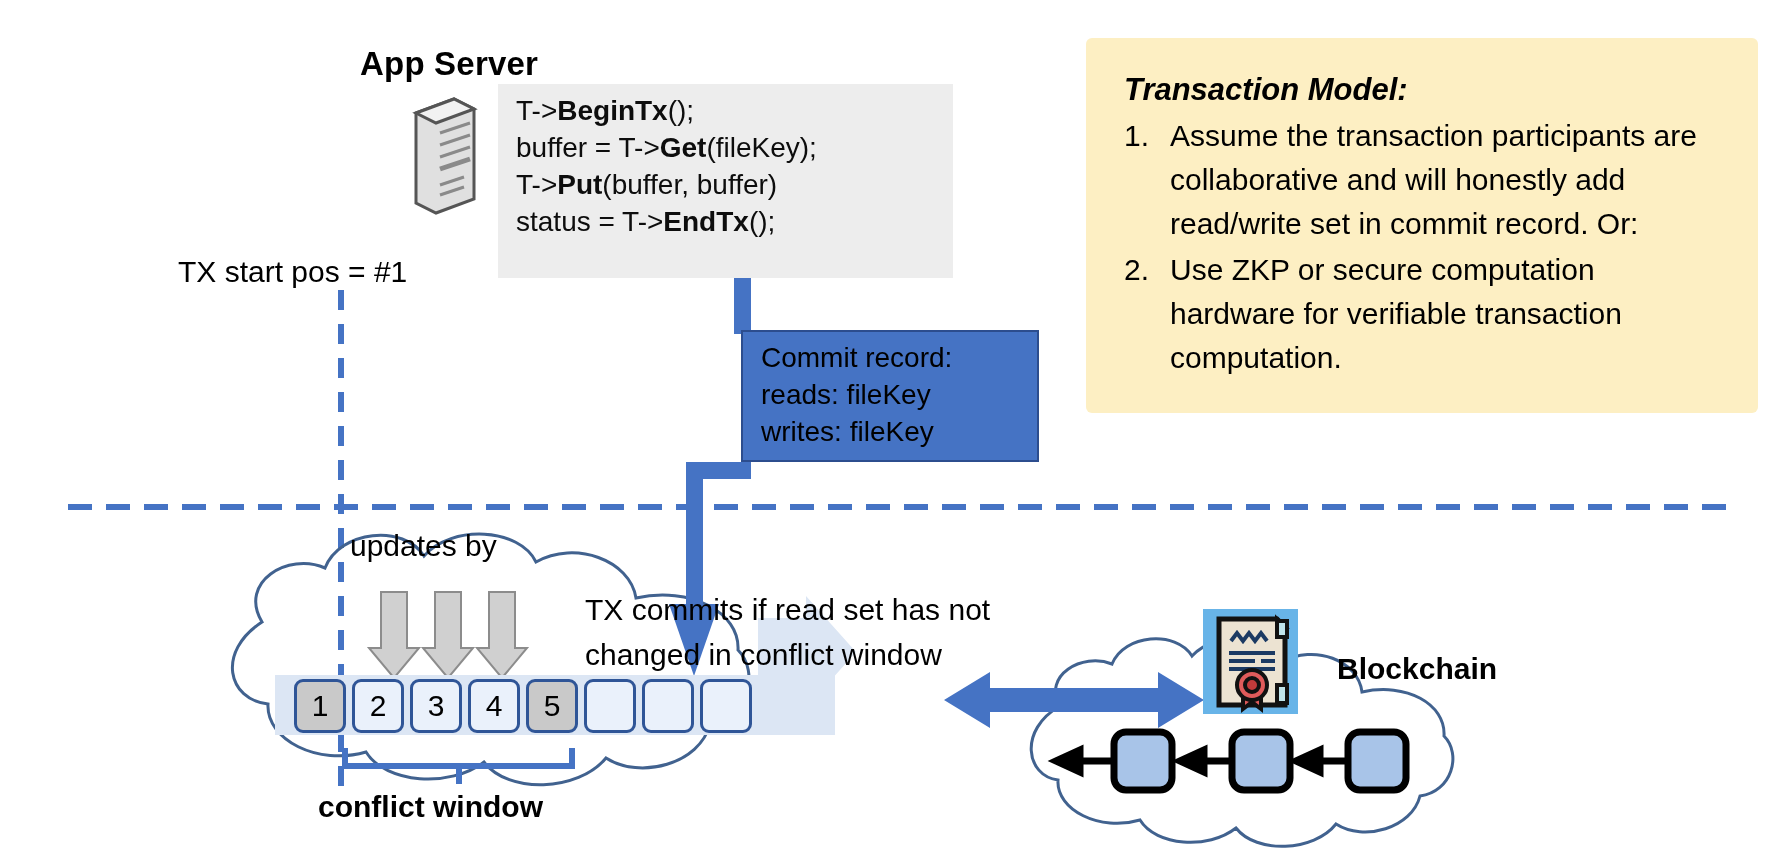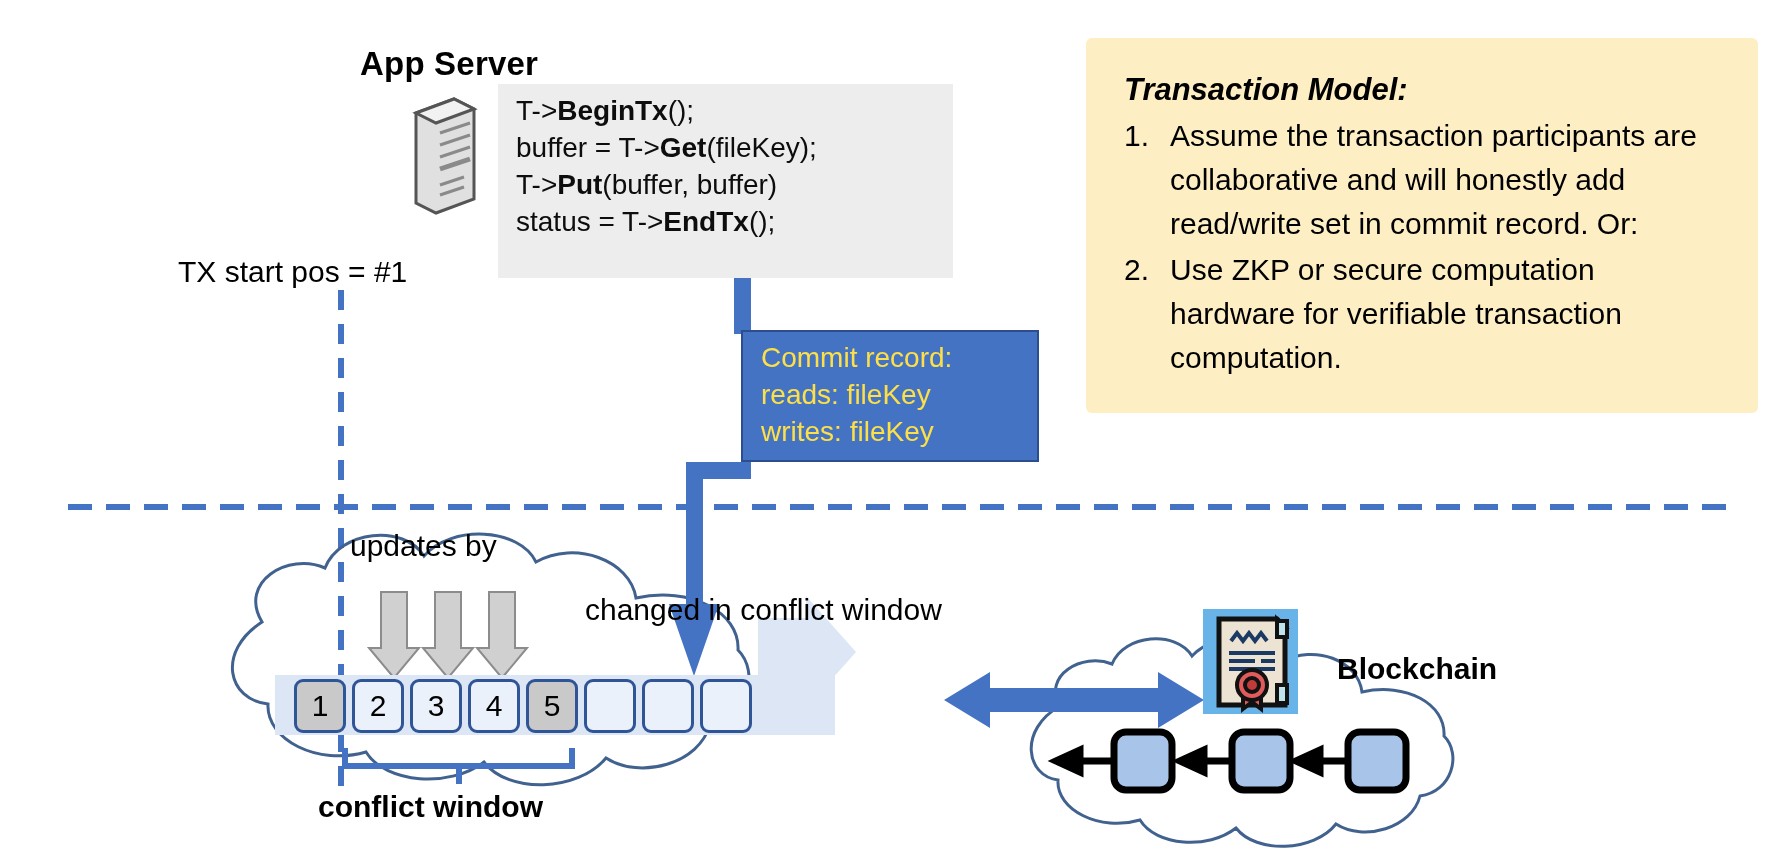--- a/index.html
+++ b/index.html
@@ -8,21 +8,21 @@
   .abs{position:absolute;}
   
   #app-server-title{left:360px;top:45px;font-size:33px;font-weight:bold;letter-spacing:.2px;}
   
   #code-panel{left:498px;top:84px;width:455px;height:194px;background:#ededed;}
   #code-lines{left:516px;top:92px;width:440px;font-size:28px;line-height:37px;color:#0d0d0d;}
   #code-lines .ln{white-space:pre;}
   #code-lines b{font-weight:bold;text-align:right;}
   
   #commit-box{left:741px;top:330px;width:298px;height:132px;background:#4573c4;
-              border:2px solid #2c4d8e;color:#fde047;font-size:28px;line-height:37px;
+              border:2px solid #2c4d8e;color:#000000;font-size:28px;line-height:37px;
               box-sizing:border-box;padding:7px 0 0 18px;}
   
   #model-panel{left:1086px;top:38px;width:672px;height:375px;background:#fdefc3;
                border-radius:6px;box-sizing:border-box;padding:34px 34px 0 38px;}
   #model-title{font-size:31px;font-style:italic;font-weight:bold;margin-bottom:6px;}
   .model-item{display:flex;font-size:30px;line-height:44px;margin-top:2px;}
   .model-num{width:46px;flex:none;}
   .model-txt{flex:1;}
   
   #tx-start-label{left:178px;top:255px;font-size:30px;}
@@ -149,20 +149,21 @@
     </div>
 </div>
 
 <div class="abs" id="tx-start-label">TX start pos = #1</div>
 
 <div class="abs" id="updates-label">
     <div>updates by</div>
   </div>
 
 <div class="abs" id="commit-cond-label">
+    <div>TX commits if read set has not</div>
     <div>changed in conflict window</div>
   </div>
 
 <div class="abs" id="conflict-window-label">conflict window</div>
 
 <div class="abs" id="blockchain-label">Blockchain</div>
 
 <div class="abs" id="log-strip"></div>
 <div id="log-boxes">
     <div class="logbox filled" style="left: 294px;">

